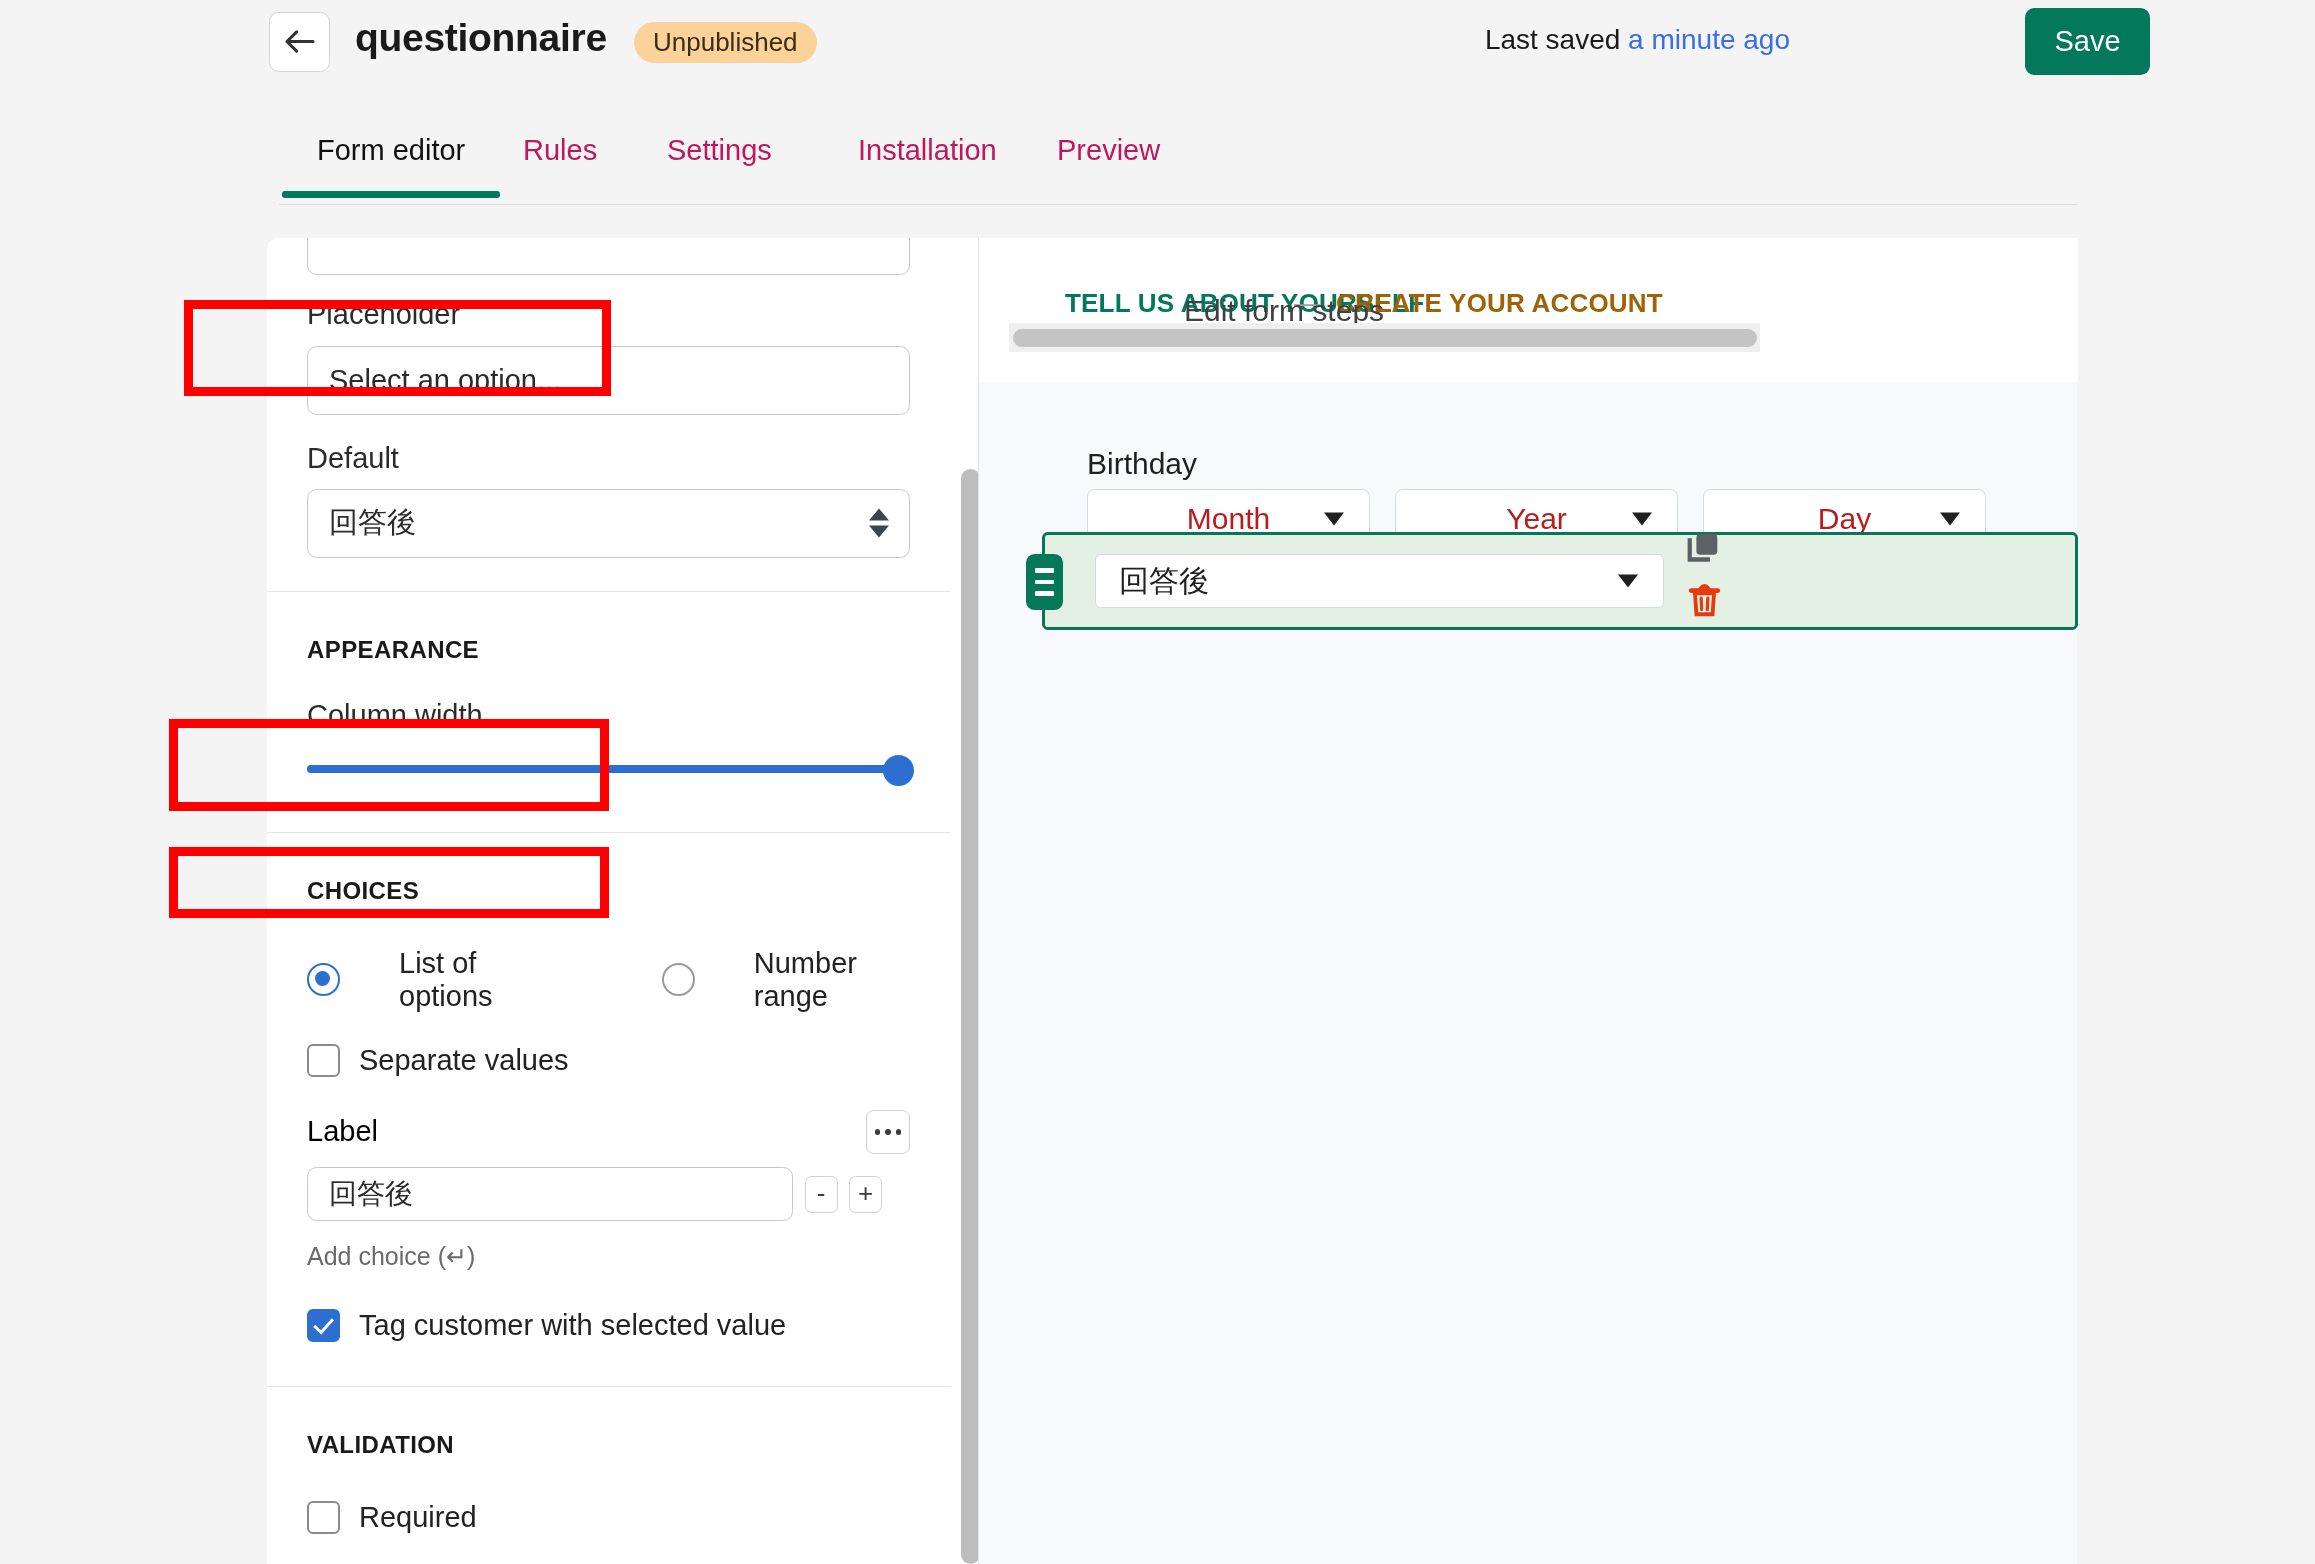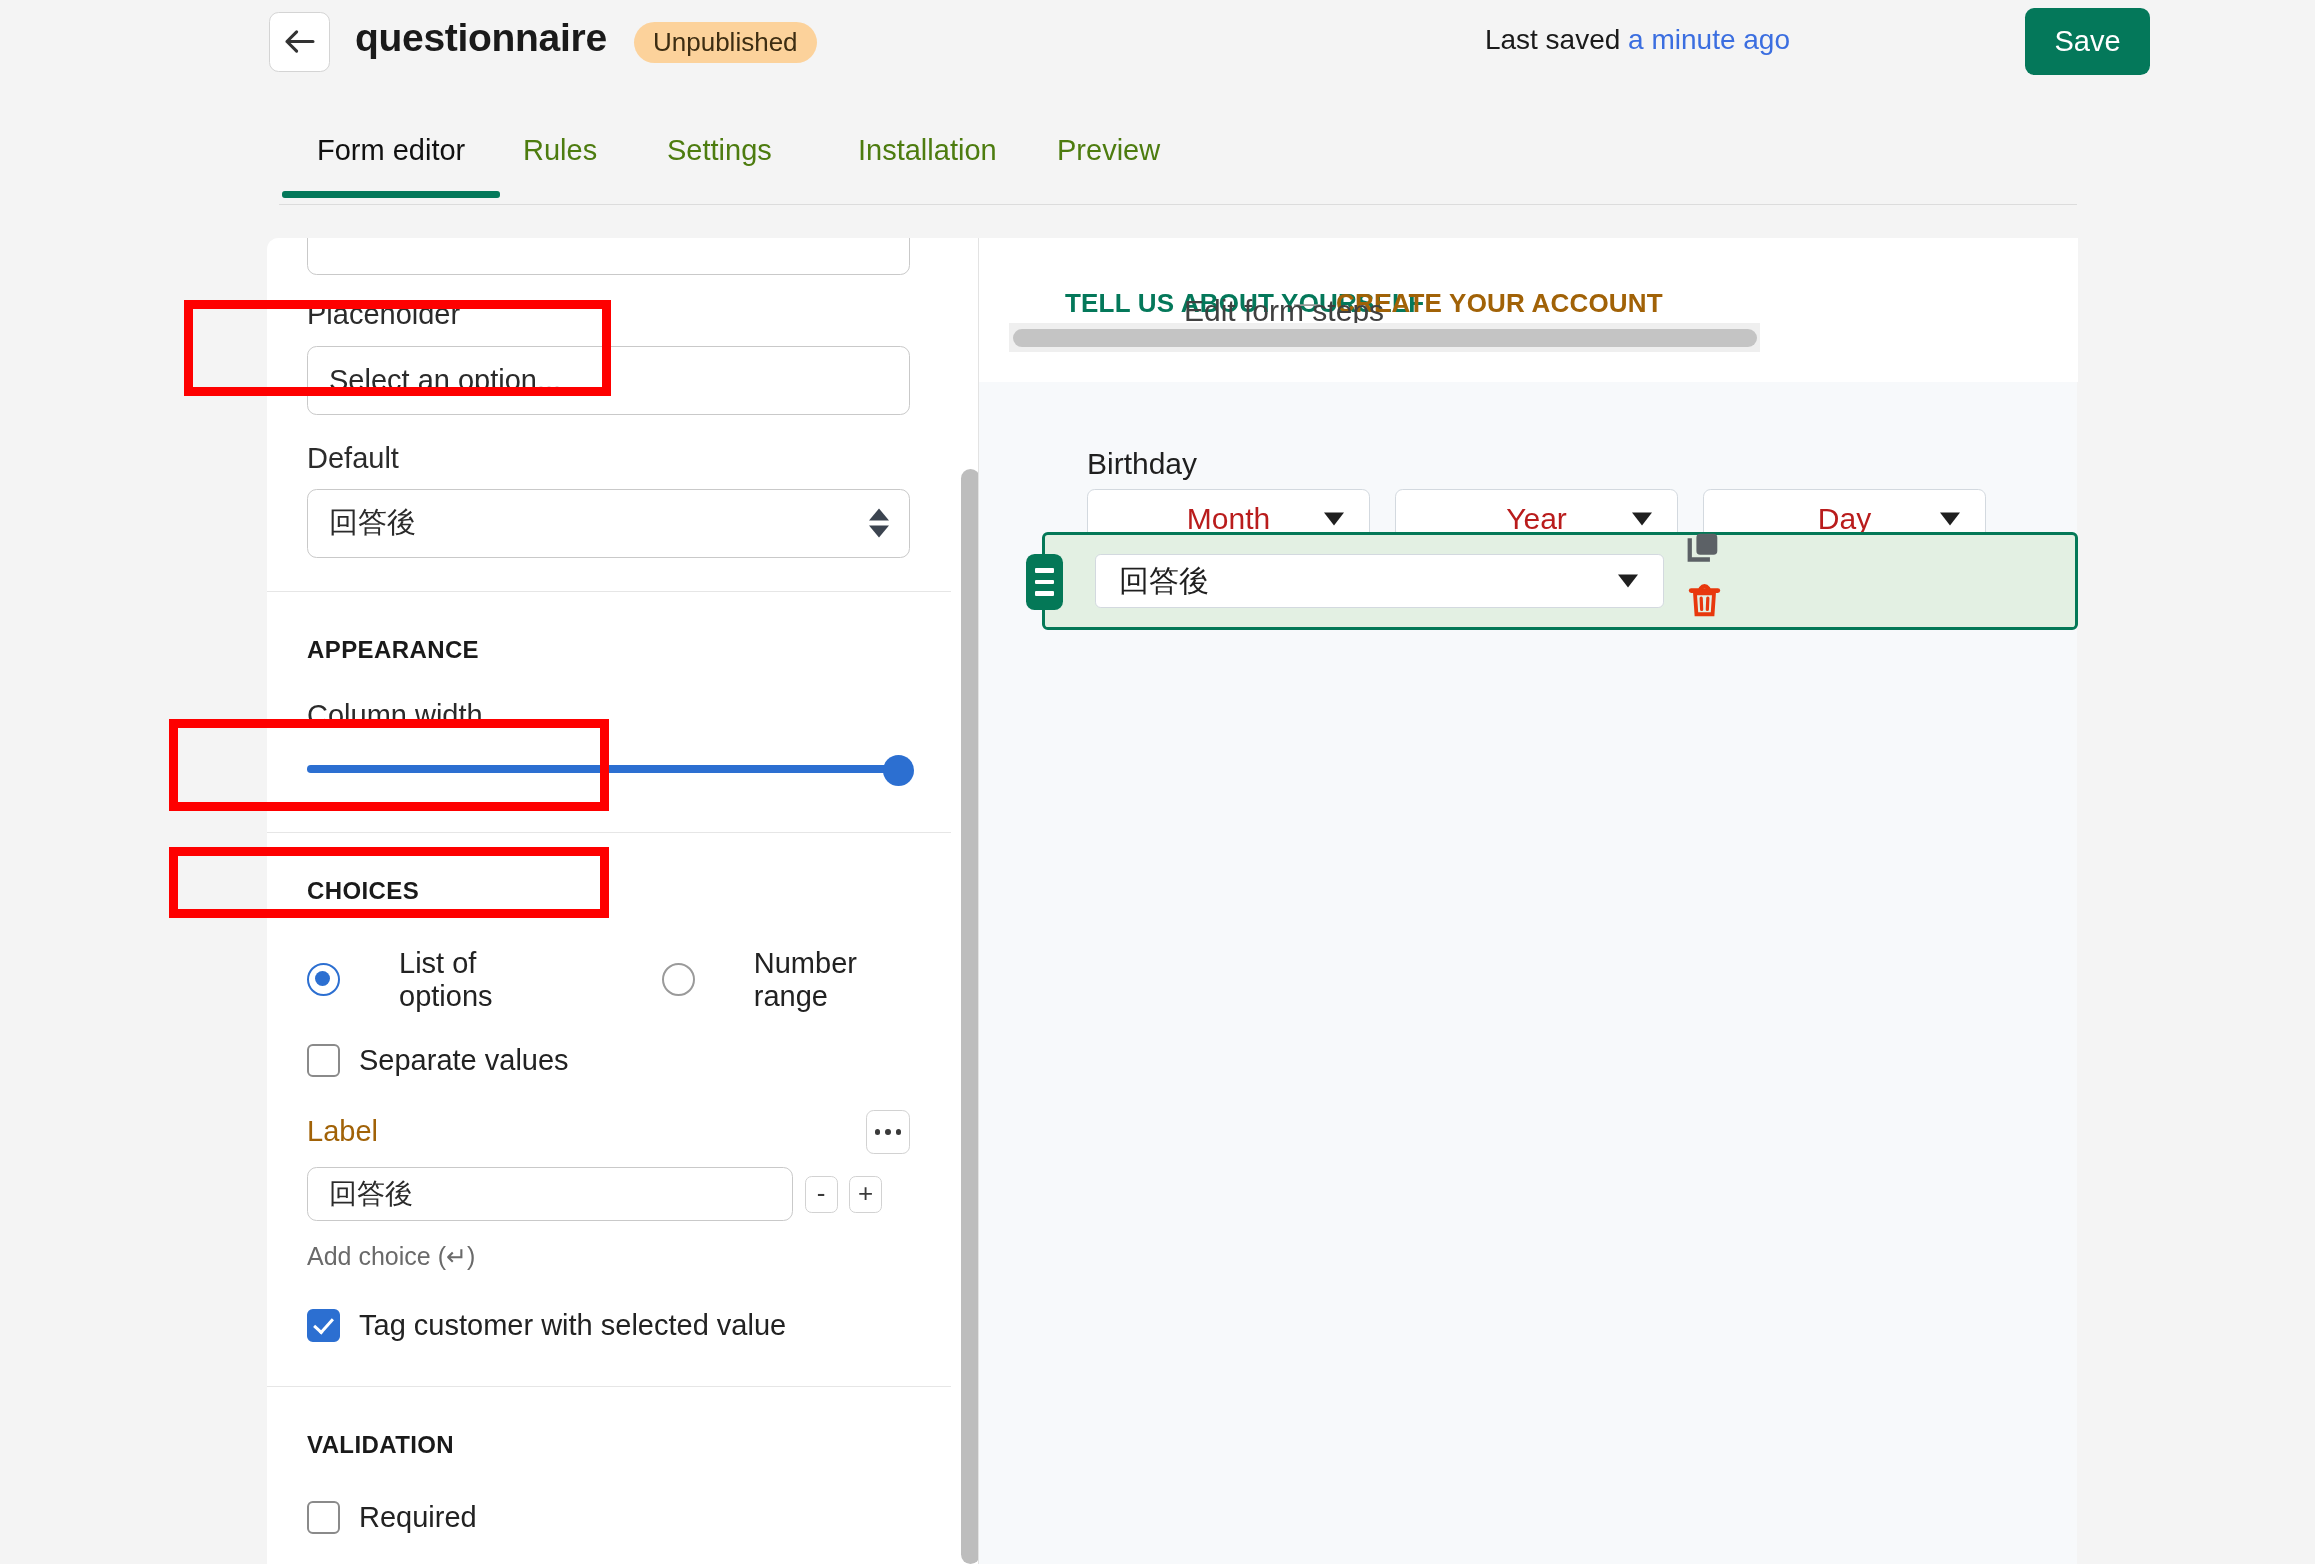--- a/index.html
+++ b/index.html
@@ -49,21 +49,21 @@
   }
 
   
   .tabs {
     position: absolute; left: 279px; top: 113px;
     width: 1798px; height: 92px;
     border-bottom: 1px solid #dcdcdc;
   }
   .tab {
     position: absolute; top: 21px;
-    font-size: 29px; color: #4d7c0f; cursor: pointer;
+    font-size: 29px; color: #be185d; cursor: pointer;
     padding-bottom: 31px;
   }
   .tab.active { color: #111111; }
   .tab.active::after {
     content: ""; position: absolute; left: -35px; right: -35px; bottom: 0;
     height: 6.7px; background: #04785a; border-radius: 2.9px;
   }
   .tab-0 { left: 38px; }
   .tab-1 { left: 244px; }
   .tab-2 { left: 388px; }
@@ -338,21 +338,21 @@
         <div class="radio" style="margin-left:71px;"></div>
         <div class="ctl-label">Number range</div>
       </div>
 
       <div class="row" style="margin-top:31px;">
         <div class="cbx"></div>
         <div class="ctl-label">Separate values</div>
       </div>
 
       <div class="row" style="margin-top:33px; justify-content:space-between; width:603px;">
-        <div class="fld-label" style="color:#a16207;">Label</div>
+        <div class="fld-label" style="color:#000000;">Label</div>
         <div class="dots-btn">
           <i></i>
             <i></i>
             <i></i>
         </div>
       </div>
 
       <div class="row" style="margin-top:13.4px; gap:11.5px;">
         <input class="txt-input" style="width: 486px; height: 54px; font-size: 28px;" value="回答後">
         <div class="mini-btn">-</div>

